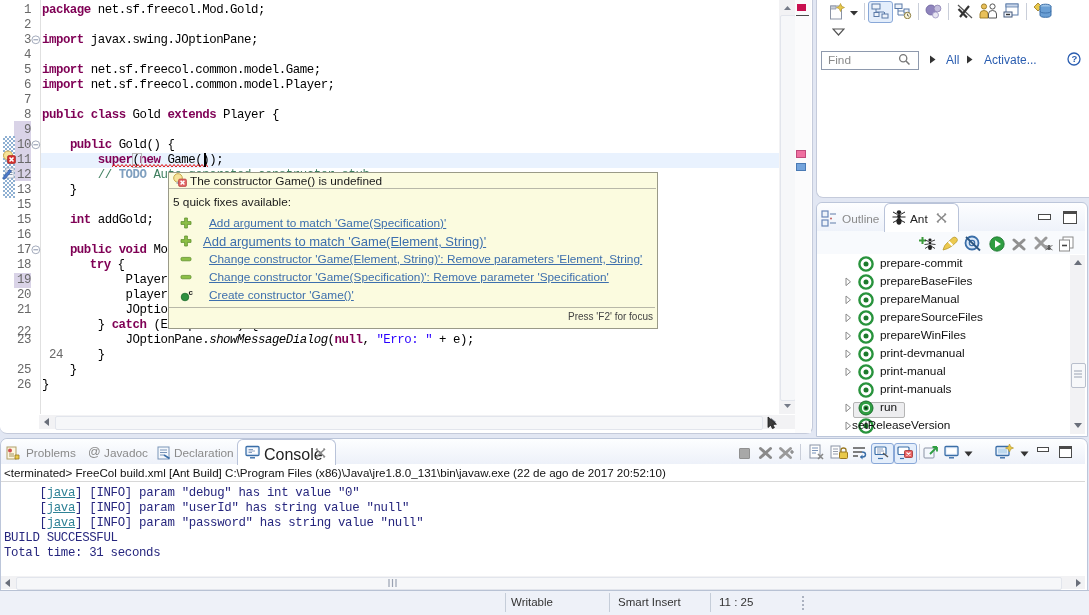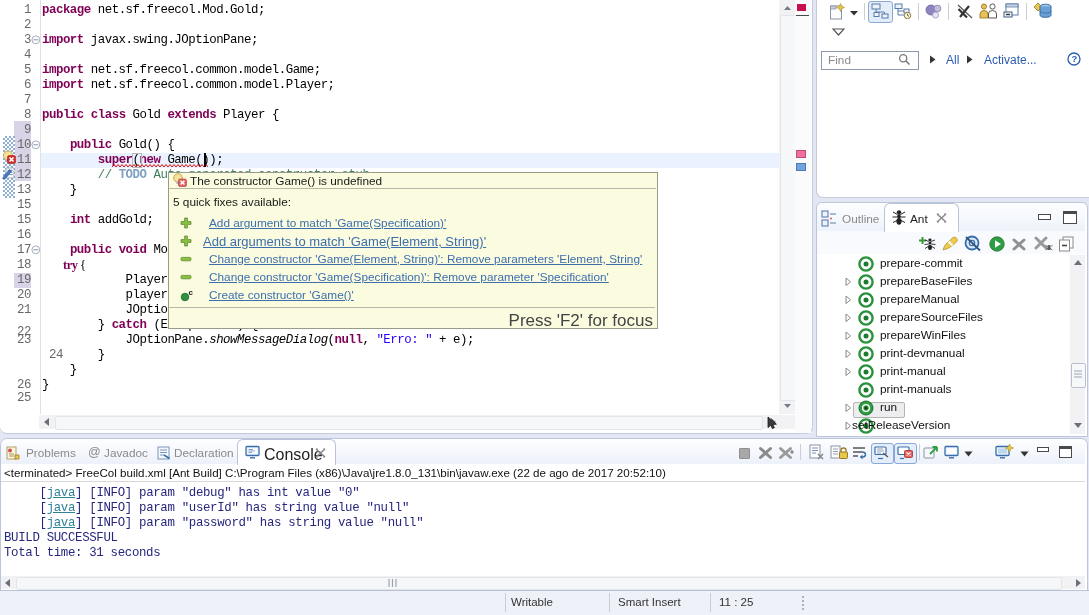--- a/index.html
+++ b/index.html
@@ -42,21 +42,21 @@
 <div class="no" style="top:213px;">15</div>
 <div class="no" style="top:228px;">16</div>
 <div class="no" style="top:243px;">17</div>
 <div class="no" style="top:258px;">18</div>
 <div class="no" style="top:273px;">19</div>
 <div class="no" style="top:288px;">20</div>
 <div class="no" style="top:303px;">21</div>
 <div class="no" style="top:318px;margin-top:7px;">22</div>
 <div class="no" style="top:333px;">23</div>
 <div class="no" style="top:348px;margin-left:32px;">24</div>
-<div class="no" style="top:363px;margin-top:28px;">25</div>
+<div class="no" style="top:363px;">25</div>
 <div class="no" style="top:378px;">26</div>
 <svg class="abs" style="left:31px;top:35px;" width="10" height="10">
     <circle cx="4.8" cy="4.8" r="3.9" fill="#ffffff" stroke="#98a2b4" stroke-width="0.9"></circle>
     <line x1="2.4" y1="4.8" x2="7.2" y2="4.8" stroke="#7a86a0" stroke-width="0.9"></line>
   </svg>
 <svg class="abs" style="left:31px;top:140px;" width="10" height="10">
     <circle cx="4.8" cy="4.8" r="3.9" fill="#ffffff" stroke="#98a2b4" stroke-width="0.9"></circle>
     <line x1="2.4" y1="4.8" x2="7.2" y2="4.8" stroke="#7a86a0" stroke-width="0.9"></line>
   </svg>
 <svg class="abs" style="left:31px;top:245px;" width="10" height="10">
@@ -67,21 +67,21 @@
 <div class="abs mono" style="left:42px;top:33px;"><span class="k">import</span> javax.swing.JOptionPane;</div>
 <div class="abs mono" style="left:42px;top:63px;"><span class="k">import</span> net.sf.freecol.common.model.Game;</div>
 <div class="abs mono" style="left:42px;top:78px;"><span class="k">import</span> net.sf.freecol.common.model.Player;</div>
 <div class="abs mono" style="left:42px;top:108px;"><span class="k">public</span> <span class="k">class</span> Gold <span class="k">extends</span> Player {</div>
 <div class="abs mono" style="left:42px;top:138px;">    <span class="k">public</span> Gold() {</div>
 <div class="abs mono" style="left:42px;top:153px;">        <span class="k">super</span>(<span class="k">new</span> Game());</div>
 <div class="abs mono" style="left:42px;top:168px;">        <span class="c">// <span class="t">TODO</span> Auto-generated constructor stub</span></div>
 <div class="abs mono" style="left:42px;top:183px;">    }</div>
 <div class="abs mono" style="left:42px;top:213px;">    <span class="k">int</span> addGold;</div>
 <div class="abs mono" style="left:42px;top:243px;">    <span class="k">public</span> <span class="k">void</span> Mod() {</div>
-<div class="abs mono" style="left:42px;top:258px;font-family:Liberation Serif, serif;">        <span class="k">try</span> {</div>
+<div class="abs mono" style="left:34px;top:258px;">        <span class="k">try</span> {</div>
 <div class="abs mono" style="left:42px;top:273px;">            Player player = <span class="k">new</span> Player();</div>
 <div class="abs mono" style="left:42px;top:288px;">            player.addGold();</div>
 <div class="abs mono" style="left:42px;top:303px;">            JOptionPane.show();</div>
 <div class="abs mono" style="left:42px;top:318px;">        } <span class="k">catch</span> (Exception e) {</div>
 <div class="abs mono" style="left:42px;top:333px;">            JOptionPane.<i>showMessageDialog</i>(<span class="k">null</span>, <span class="s">"Erro: "</span> + e);</div>
 <div class="abs mono" style="left:42px;top:348px;">        }</div>
 <div class="abs mono" style="left:42px;top:363px;">    }</div>
 <div class="abs mono" style="left:42px;top:378px;">}</div>
 <div class="abs" style="left:132px;top:153px;width:8px;height:13px;border:1px solid #b8b8b8;"></div>
 <svg class="abs" style="left:112px;top:164px;" width="96" height="4">
@@ -150,21 +150,21 @@
 <svg class="abs" style="left:180px;top:271px;z-index:31;" width="12" height="12">
     <rect x="1" y="4.4" width="10" height="3.4" rx="1.2" fill="#8cbf46" stroke="#5e8f2e" stroke-width="0.8"></rect>
   </svg>
 <div class="abs link" style="left:201px;top:270px;z-index:31;font-size:11.8px;">Change constructor 'Game(Specification)': Remove parameter 'Specification'</div>
 <svg class="abs" style="left:180px;top:289px;z-index:31;" width="13" height="13">
     <circle cx="5" cy="8" r="3.8" fill="#2f9140" stroke="#1d6b2c" stroke-width="0.8"></circle>
     <text x="8.4" y="6.4" font-family="Liberation Sans" font-size="8" font-weight="bold" fill="#222">c</text>
   </svg>
 <div class="abs link" style="left:201px;top:288px;z-index:31;font-size:11.8px;">Create constructor 'Game()'</div>
 <div class="abs" style="left:169px;top:307px;width:486px;height:1px;background:#b8b8a8;z-index:31;"></div>
-<div class="abs" style="left:169px;top:308px;width:484px;height:18px;z-index:31;font-size:17px;color:#444;text-align:right;padding-top:3px;">Press 'F2' for focus</div>
+<div class="abs" style="left:169px;top:308px;width:484px;height:18px;z-index:31;font-size:10px;color:#444;text-align:right;padding-top:3px;">Press 'F2' for focus</div>
 <div class="abs" style="left:816px;top:0;width:273px;height:197px;background:#fff;border-left:1px solid #c5cbdb;border-bottom:1px solid #c5cbdb;border-radius:0 0 0 7px;"></div>
 <svg class="abs" style="left:829px;top:3px;" width="30" height="17">
     <rect x="1.5" y="3" width="11" height="13" fill="#fdfdfd" stroke="#8a93a5" stroke-width="1"></rect>
     <path d="M1.5 3 L7 3 L7 6 L1.5 6 Z" fill="#c9cfda" stroke="#8a93a5" stroke-width="0.8"></path>
     <path d="M11.5 0.5 L12.7 3.3 L15.5 4.5 L12.7 5.7 L11.5 8.5 L10.3 5.7 L7.5 4.5 L10.3 3.3 Z" fill="#e8c84a" stroke="#b89a30" stroke-width="0.7"></path>
     <path d="M21 8 L29 8 L25 12.5 Z" fill="#333"></path>
   </svg>
 <div class="sep" style="left:864px;top:3px;height:17px;"></div>
 <div class="abs" style="left:868px;top:1px;width:23px;height:20px;border:1px solid #89a8d8;background:#e4eefb;border-radius:3px;"></div>
 <svg class="abs" style="left:871px;top:3px;" width="18" height="16">

